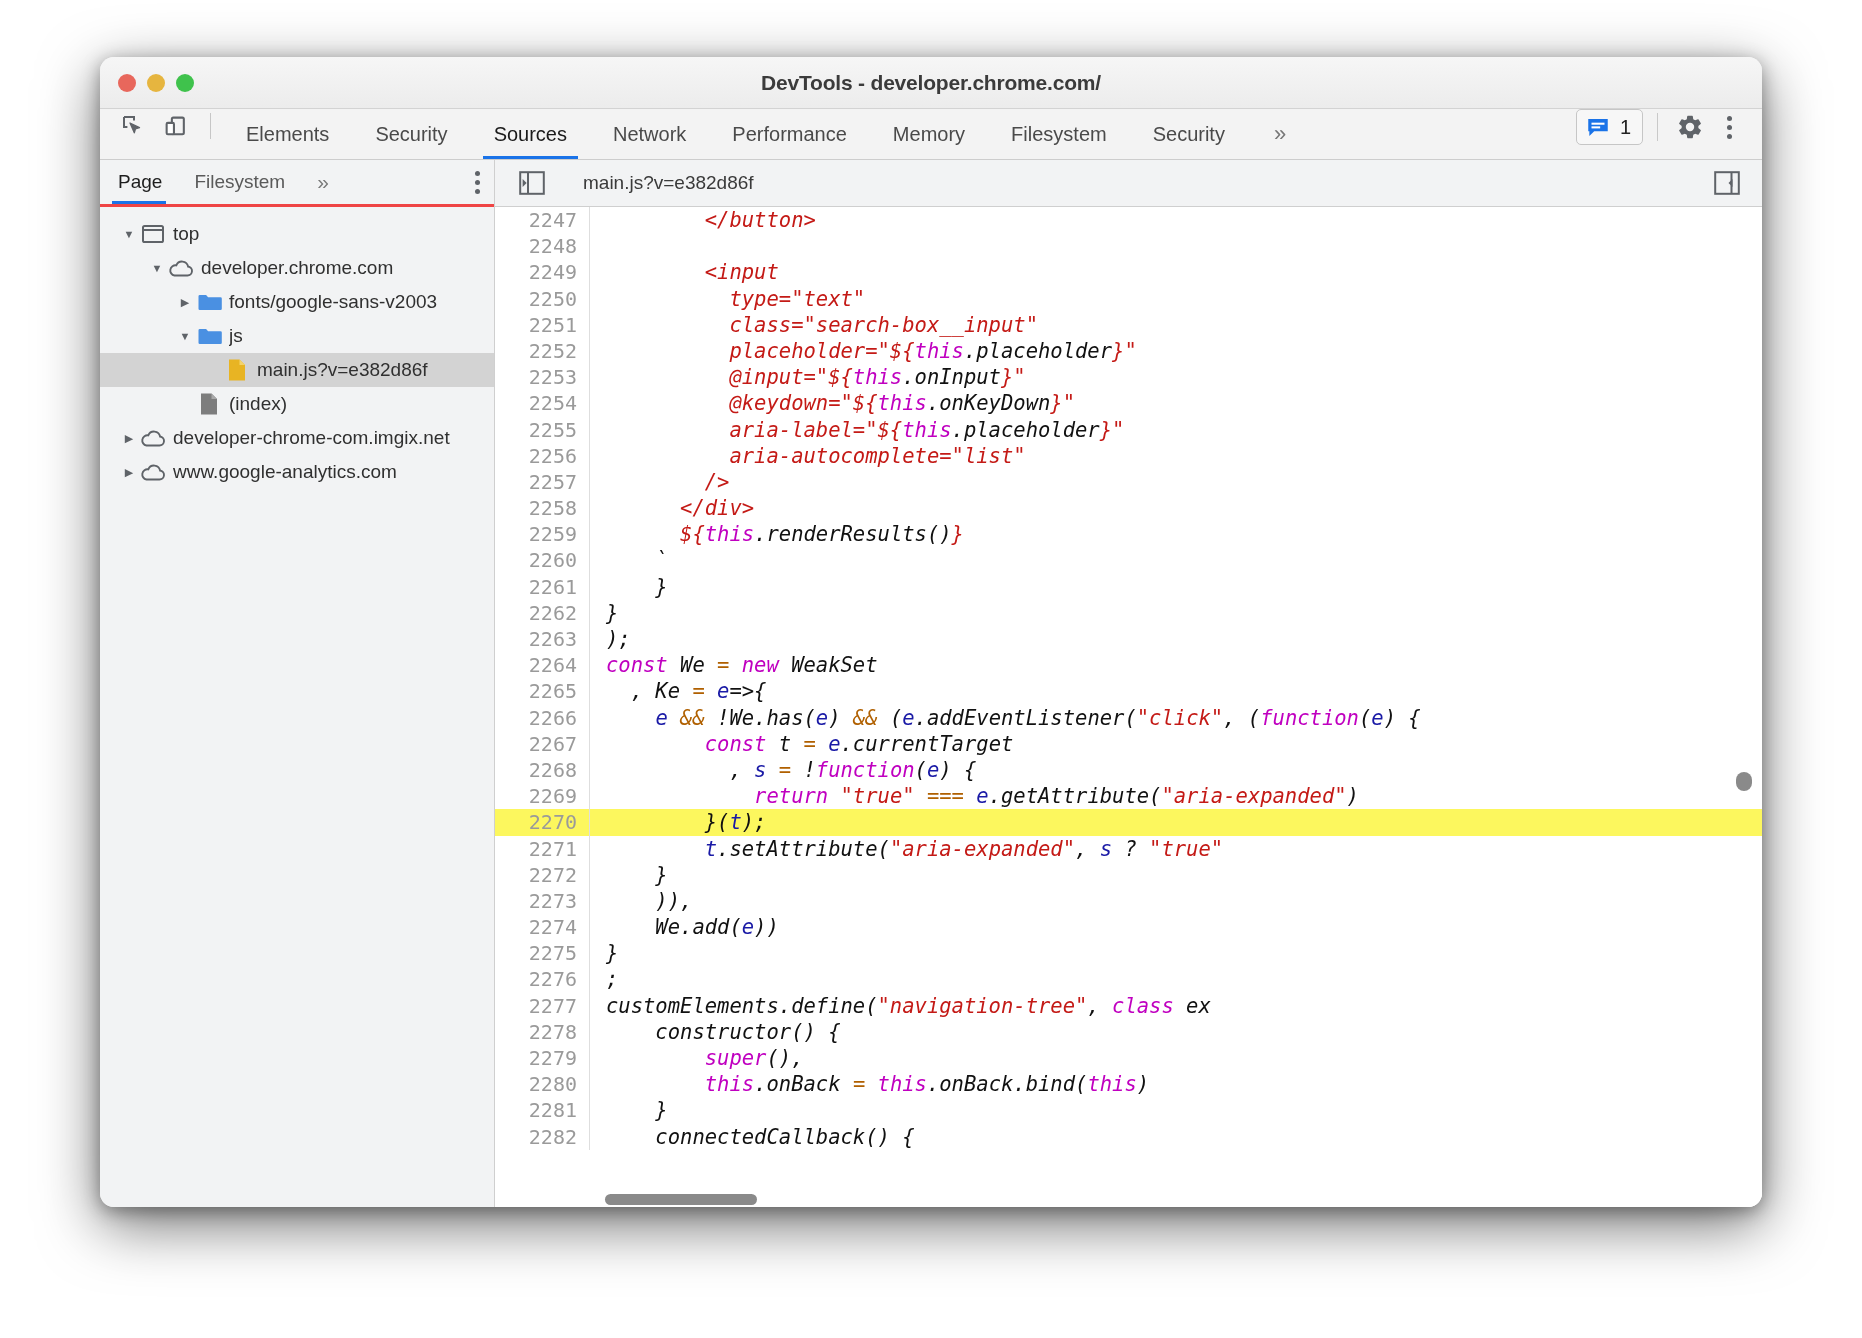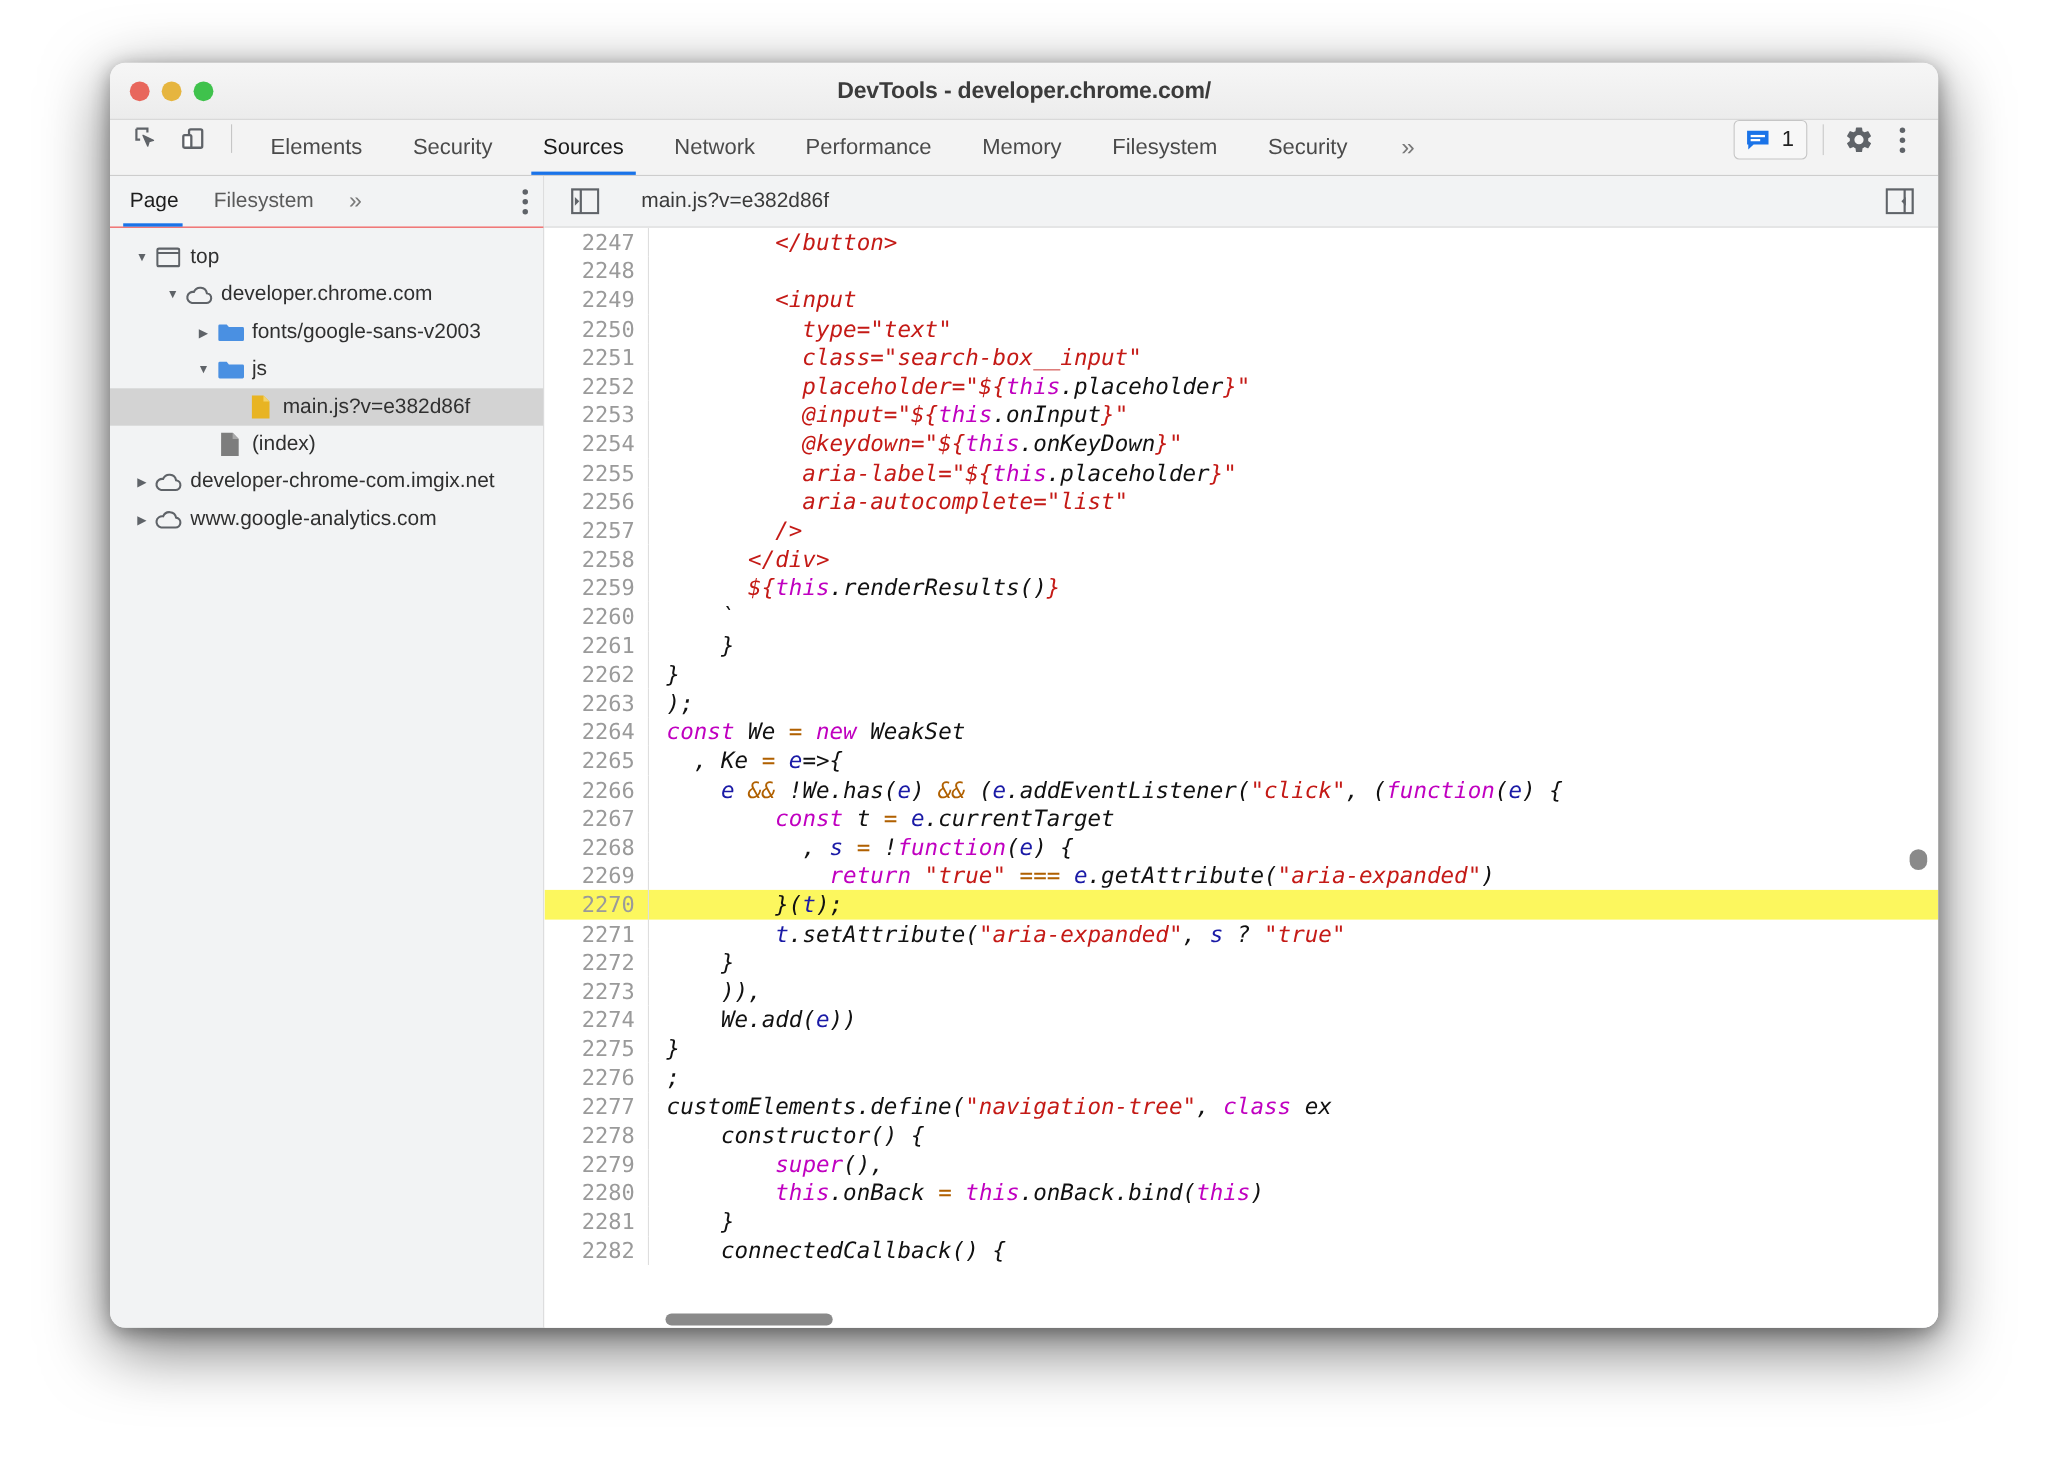--- a/index.html
+++ b/index.html
@@ -95,21 +95,21 @@
   
   .navigator {
     width: 395px; flex: 0 0 395px;
     background: #f2f3f4;
     border-right: 1px solid #cfcfcf;
     display: flex; flex-direction: column;
     min-height: 0;
   }
   .nav-tabs {
     height: 47px; display: flex; align-items: center;
-    border-bottom: 1px solid #ef4444;
+    border-bottom: 3px solid #ef4444;
     position: relative; flex: 0 0 auto; text-align: center;
   }
   .ntab {
     height: 100%; display: flex; align-items:center;
     padding: 0 16px; font-size: 19px; color:#5a5a5a; position: relative;
     white-space: nowrap;
   }
   .ntab:first-child { padding-left: 18px; }
   .ntab.active { color: #1d1d1d; }
   .ntab.active::after {

